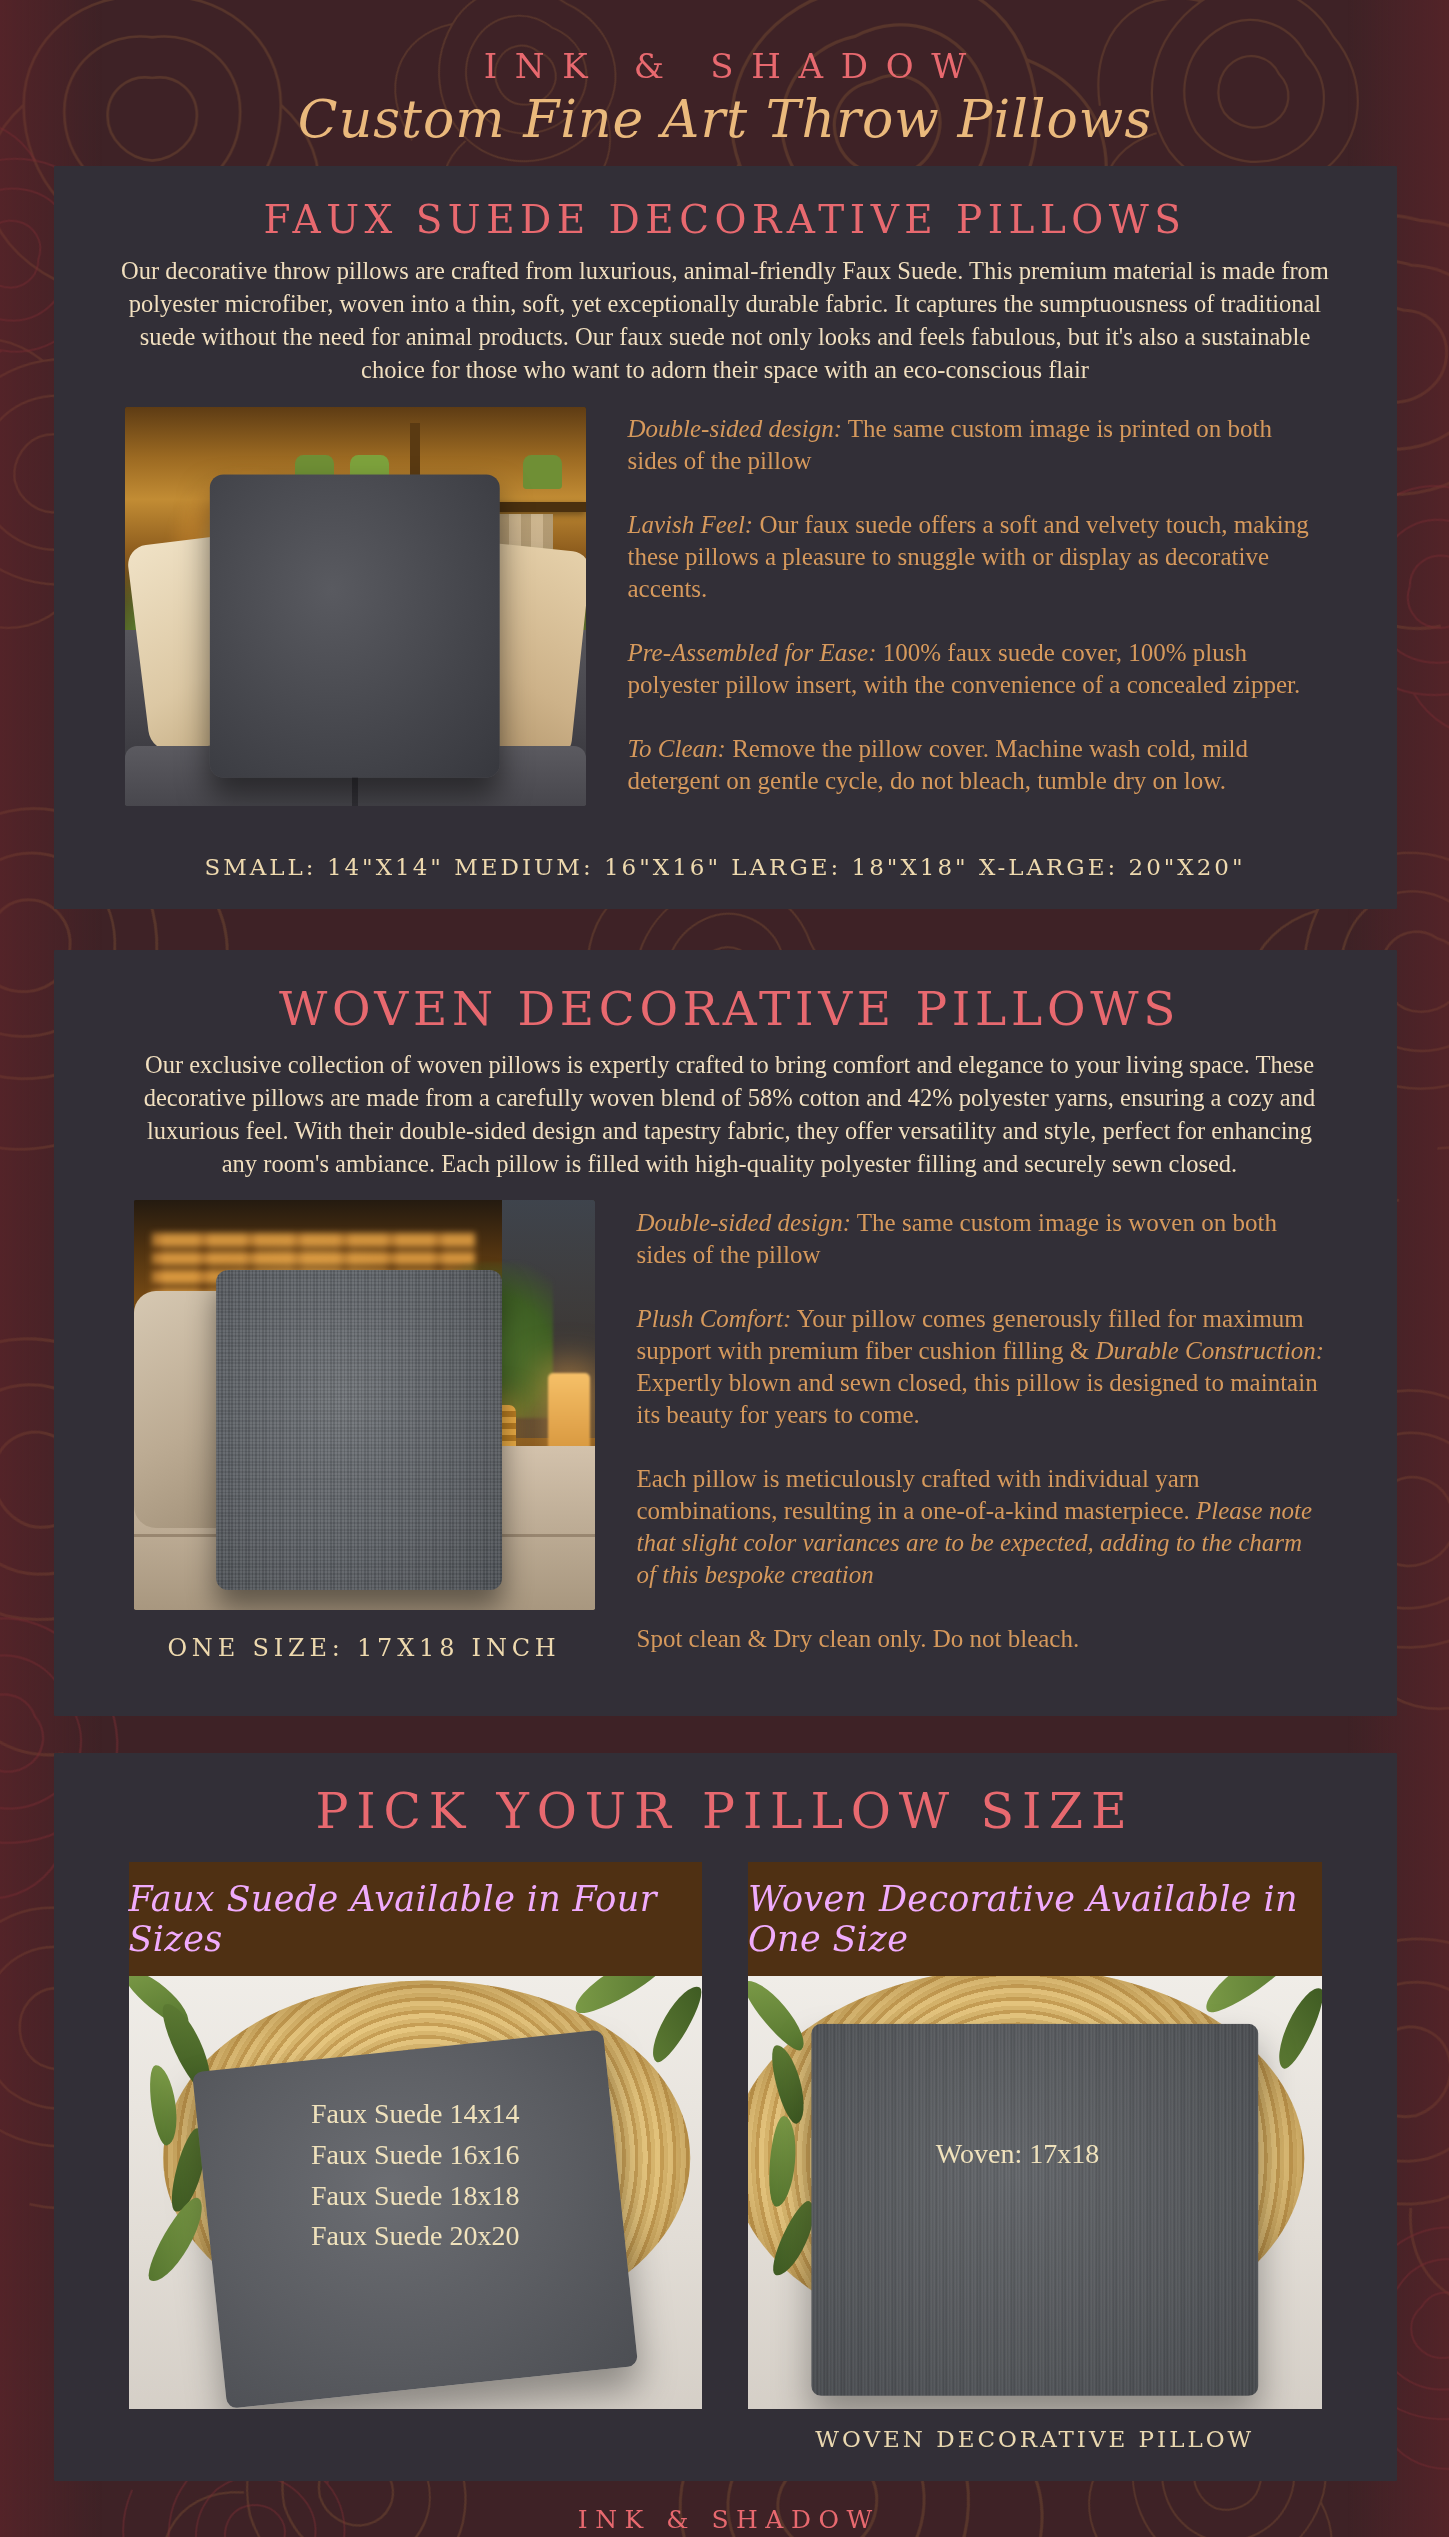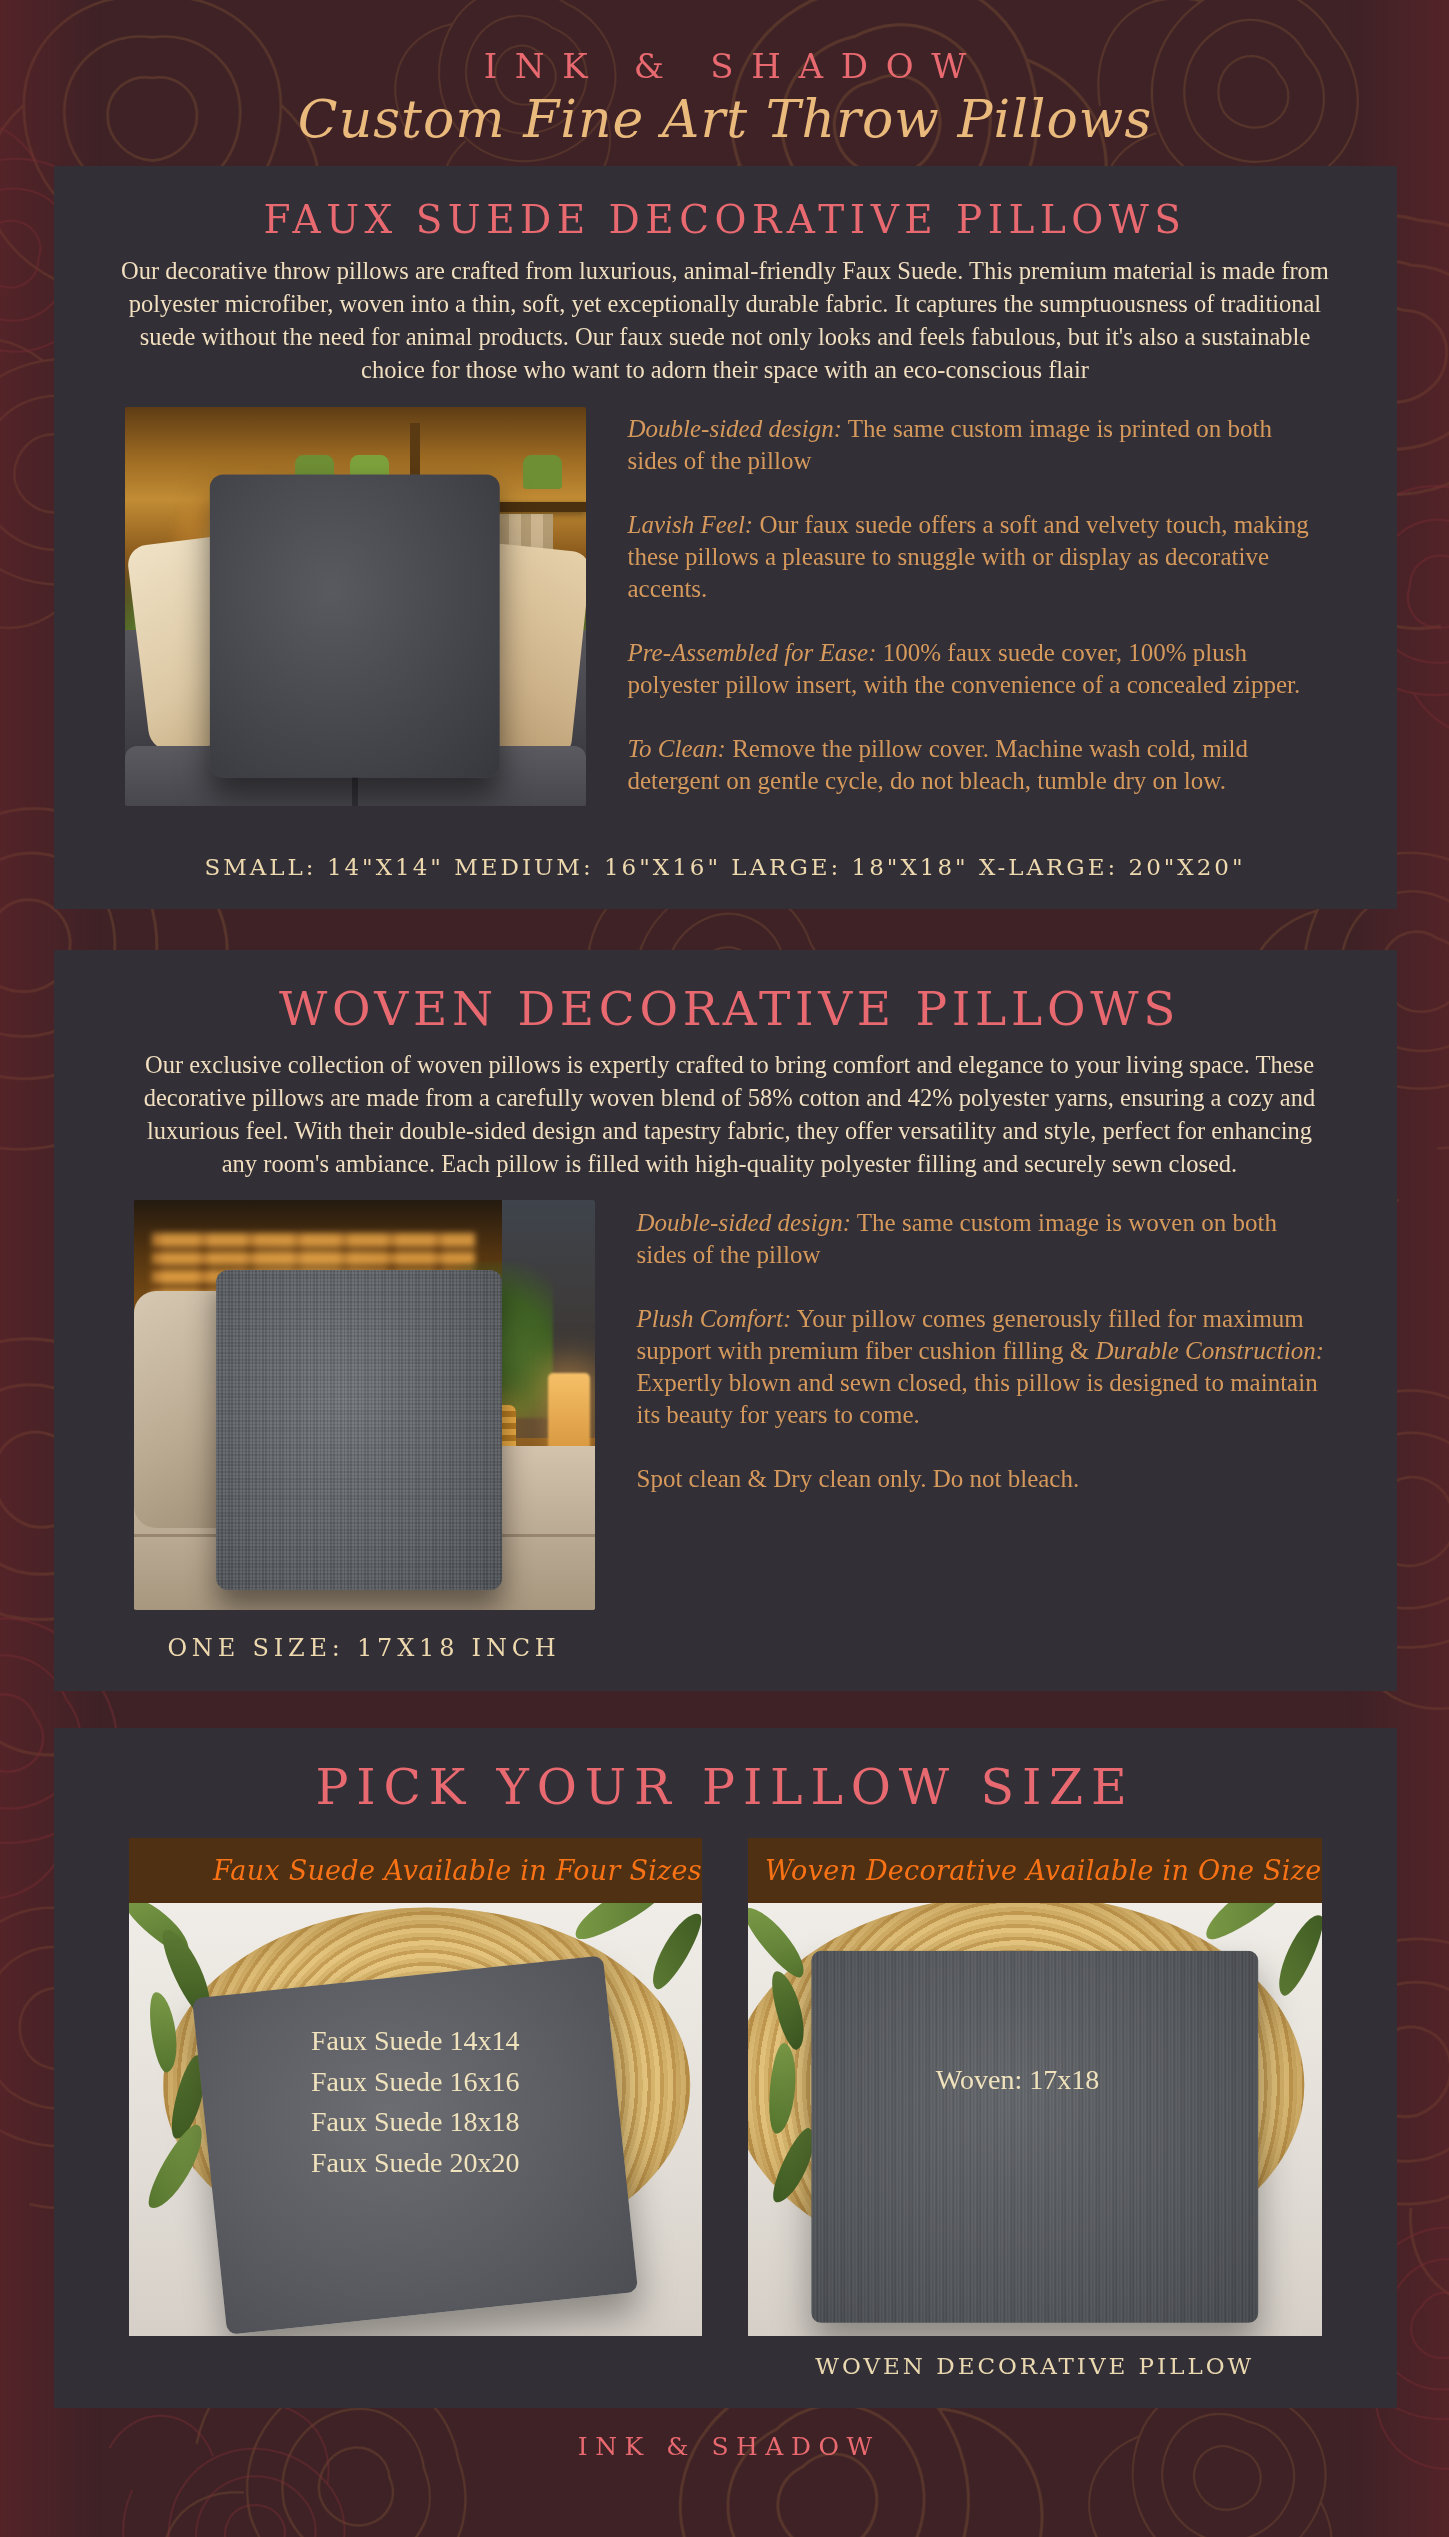--- a/index.html
+++ b/index.html
@@ -97,23 +97,23 @@
   .fp-seatline{position:absolute;bottom:18%;left:0;right:0;height:2.5px;background:rgba(90,70,50,.35);}
   .fp-pill-l{position:absolute;left:0;top:22%;width:27%;height:58%;border-radius:22px;background:linear-gradient(150deg,#d6c8b2 0%,#bcab93 55%,#9f8e76 100%);}
   .fp-pill-main{position:absolute;left:49%;top:56%;transform:translate(-50%,-50%);width:62%;height:78%;border-radius:12px;
     background-color:#62666b;
     background-image:repeating-linear-gradient(90deg,rgba(255,255,255,.05) 0 1.7px,rgba(0,0,0,.07) 1.7px 3.4px),repeating-linear-gradient(0deg,rgba(255,255,255,.04) 0 1.7px,rgba(0,0,0,.05) 1.7px 3.4px),radial-gradient(ellipse at 45% 40%,#6e7277 0%,#5a5e63 60%,#4a4e53 100%);
     box-shadow:0 17px 29px rgba(0,0,0,.45);}
 
   
   .pick-grid{display:grid;grid-template-columns:1fr 1fr;gap:46px;padding:0 36px;margin-top:22px;}
   .pick-header{
-    background:#4f3013;color:#f97316;font-style:italic;
-    font-family:"DejaVu Serif", serif;
-    font-size:27px;text-align:right;padding:17px 0;letter-spacing:.01em;
+    background:#4f3013;color:#f0abfc;font-style:italic;
+    font-family:"DejaVu Serif", serif;
+    font-size:35px;text-align:left;padding:17px 0;letter-spacing:.01em;
   }
   .pick-photo{height:433px;position:relative;overflow:hidden;background:#e8e4df;}
   .pick-caption{
     font-family:"DejaVu Serif", serif;
     text-align:center;color:#ead8b0;font-size:23px;letter-spacing:.13em;margin-top:17px;
   }
 
   .bk-bg{position:absolute;inset:0;background:linear-gradient(180deg,#f0ede8 0%,#e2ddd6 60%,#d5cfc7 100%);}
   .bk-basket{position:absolute;left:52%;top:42%;transform:translate(-50%,-50%);width:92%;height:82%;border-radius:50%;
     background:repeating-radial-gradient(circle at 50% 50%,#e6c67f 0 5px,#c79f56 5px 8.5px,#d9b76f 8.5px 12.7px);
@@ -237,20 +237,21 @@
           <div class="fp-couch"></div>
           <div class="fp-seatline"></div>
           <div class="fp-pill-l"></div>
           <div class="fp-pill-main"></div>
         </div>
         <div class="size-caption">ONE SIZE: 17X18 INCH</div>
       </div>
       <div class="features-col">
           <p class="feature"><span class="it">Double-sided design:</span><span> The same custom image is woven on both sides of the pillow</span></p>
           <p class="feature"><span class="it">Plush Comfort:</span><span> Your pillow comes generously filled for maximum support with premium fiber cushion filling  &amp; </span><span class="it">Durable Construction:</span><span> Expertly blown and sewn closed, this pillow is designed to maintain its beauty for years to come.</span></p>
+          <p class="feature"><span>Each pillow is meticulously crafted with individual yarn combinations, resulting in a one-of-a-kind masterpiece. </span><span class="it">Please note that slight color variances are to be expected, adding to the charm of this bespoke creation</span></p>
           <p class="feature"><span>Spot clean &amp; Dry clean only. Do not bleach.</span></p>
         </div>
     </div>
   </section>
 
   <section class="panel panel-3">
     <h2 class="section-title t-pick">PICK YOUR PILLOW SIZE</h2>
     <div class="pick-grid">
 
       <div>

